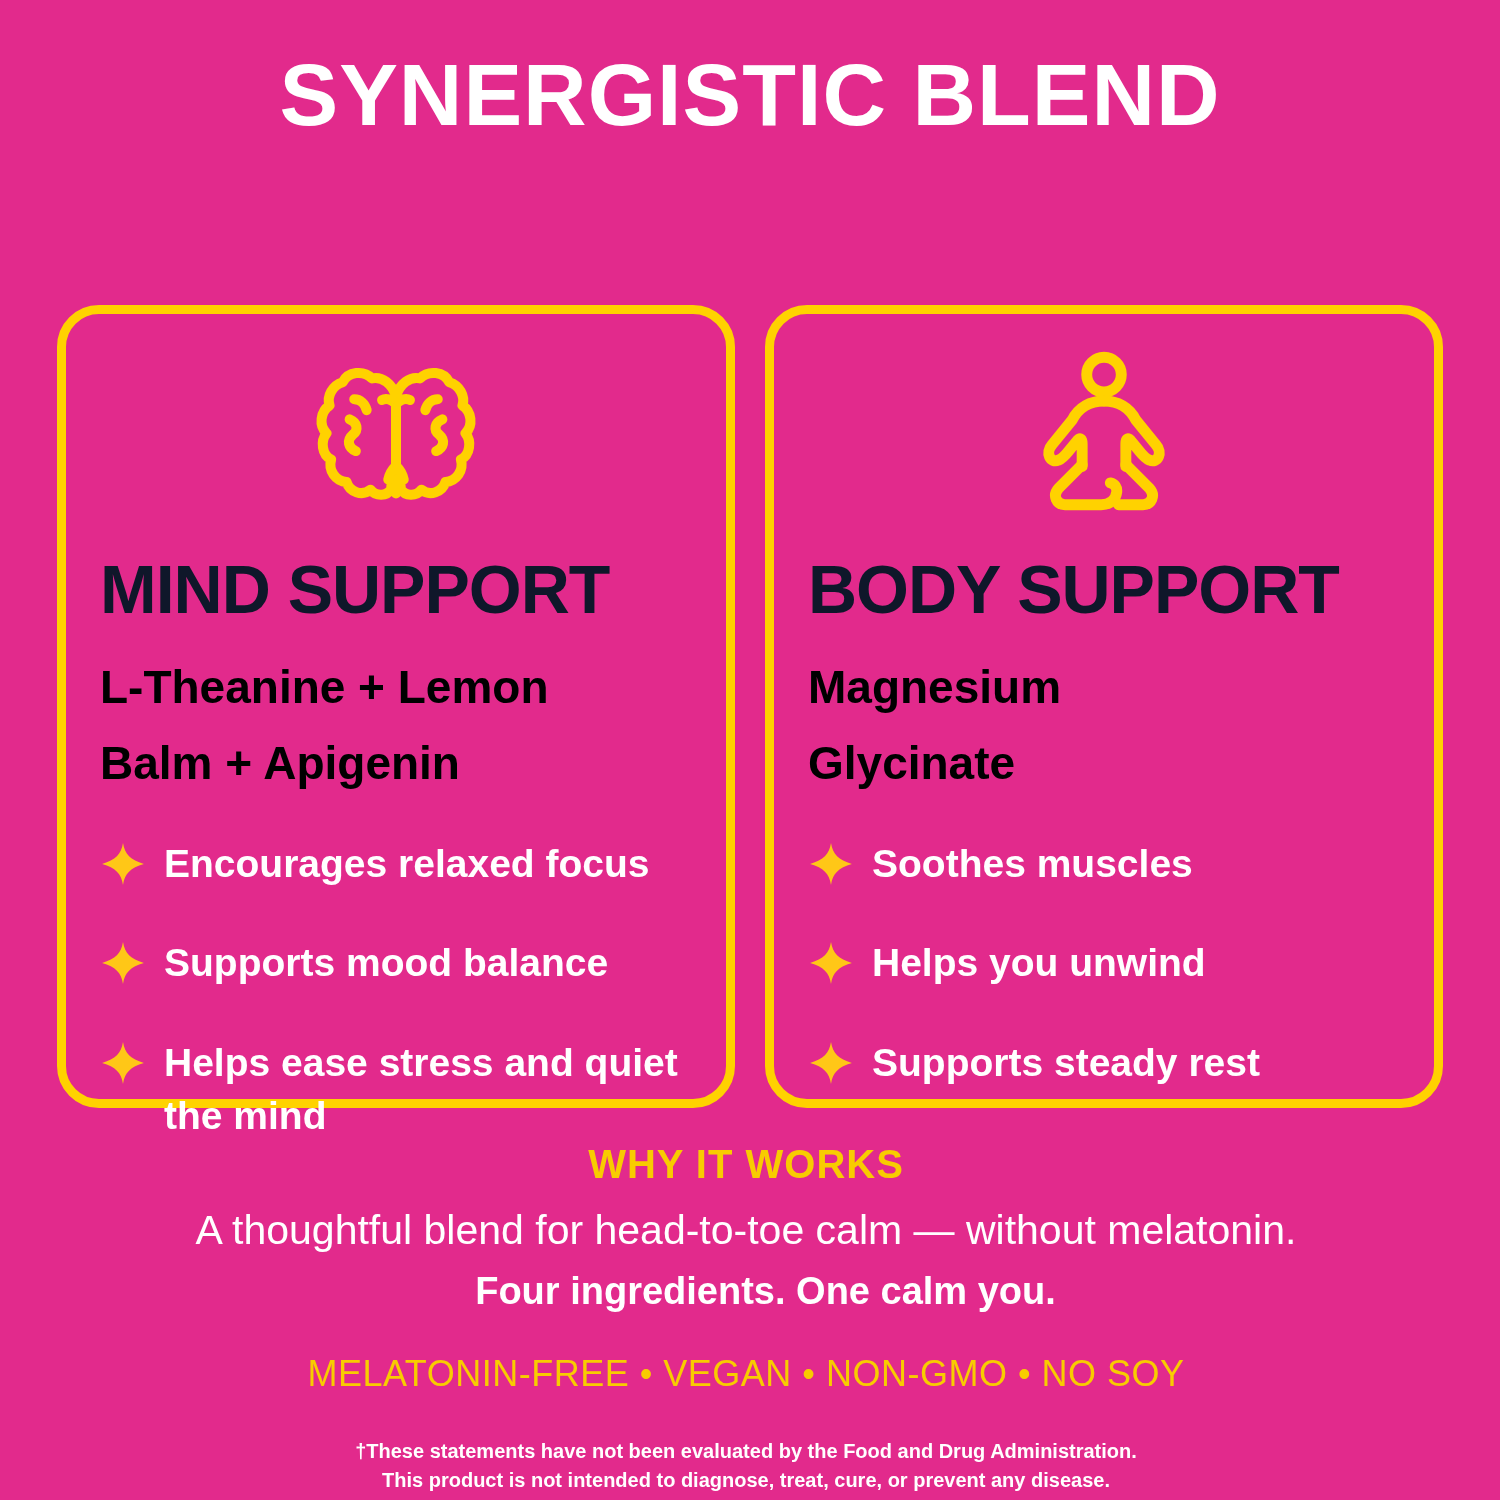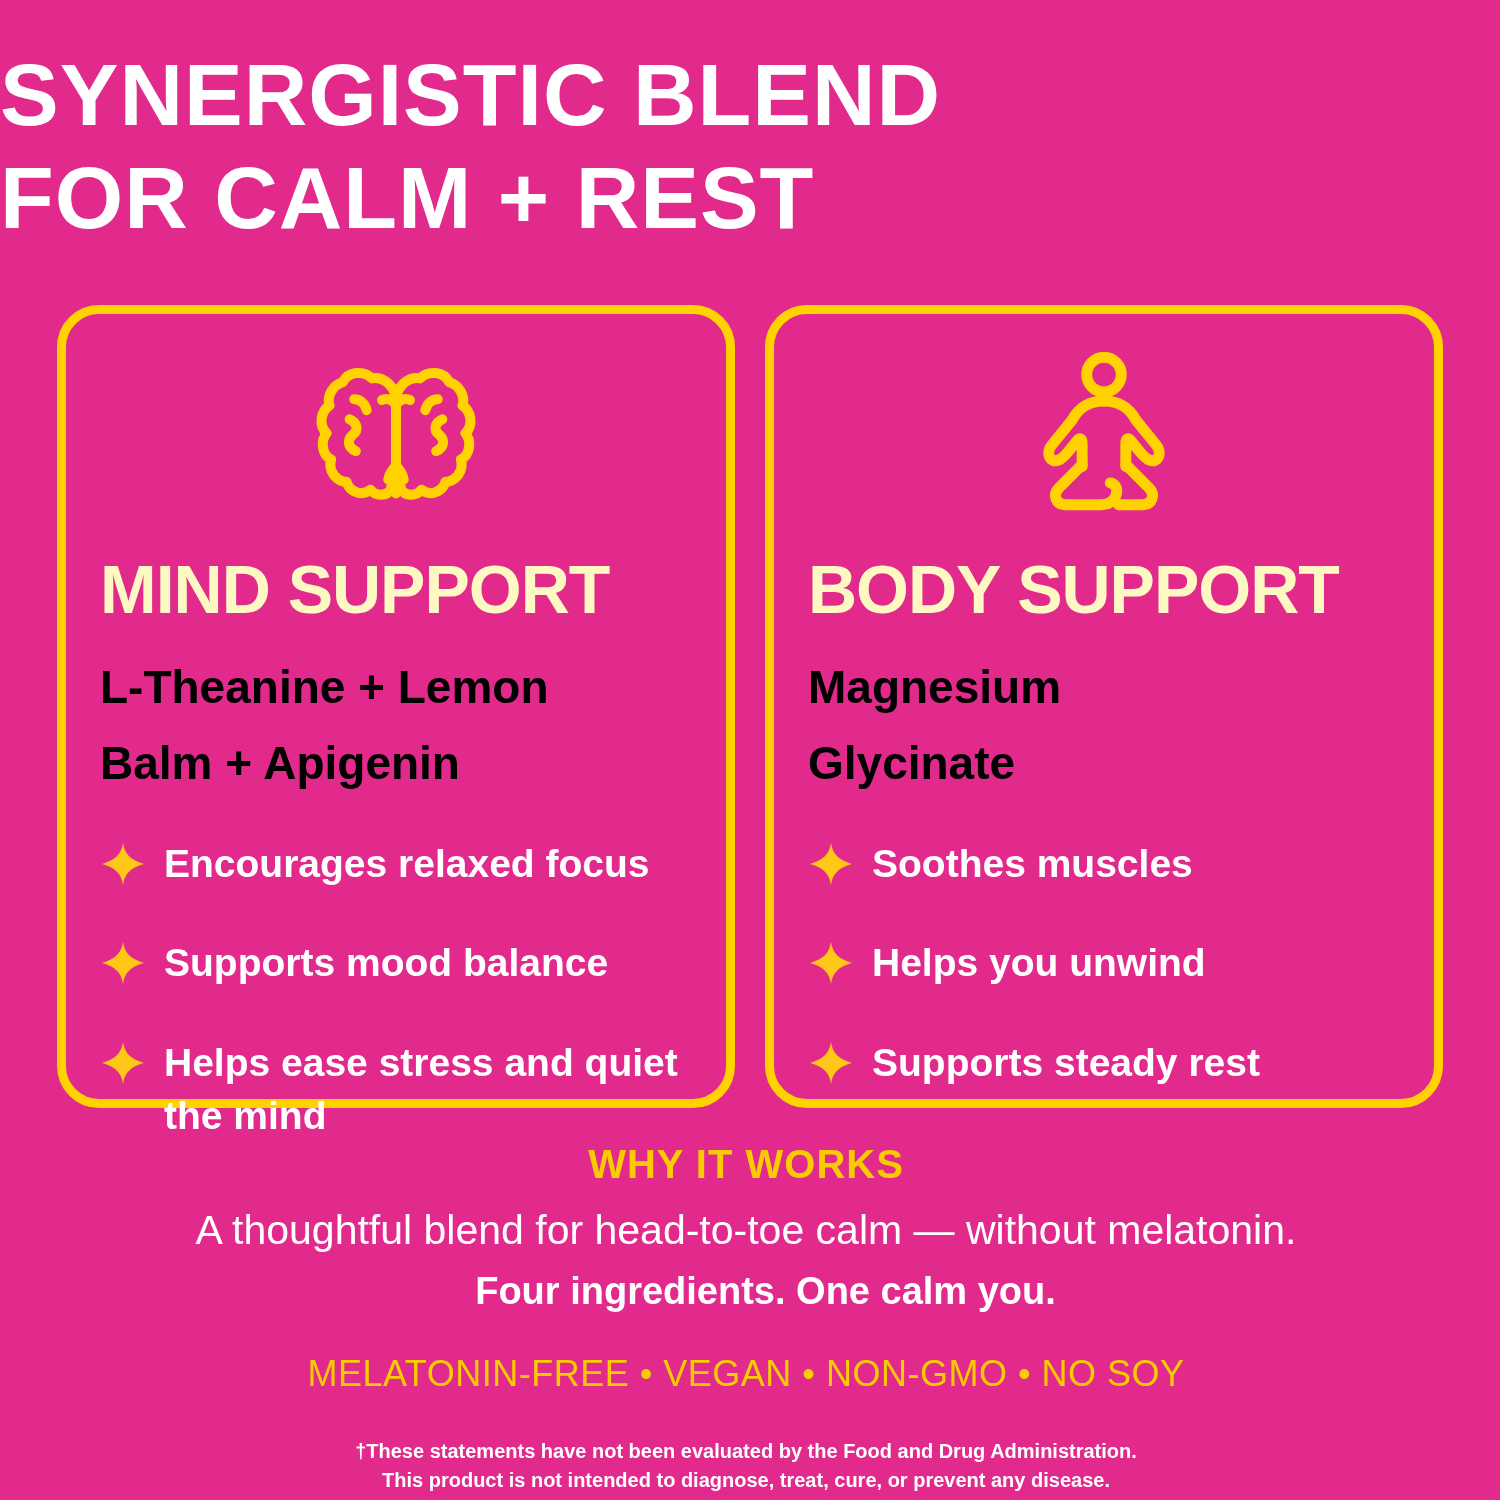--- a/index.html
+++ b/index.html
@@ -1,27 +1,27 @@
 <!DOCTYPE html>
 <html><head>
 <meta charset="utf-8">
 <style>
   html,body{margin:0;padding:0;background:#E22A8C;}
   .poster{
     position:relative;width:1500px;height:1500px;overflow:hidden;
     background:#E22A8C;font-family:"Liberation Sans",sans-serif;
   }
-  .title{position:absolute;top:44px;left:0;right:0;margin:0;
+  .title{position:absolute;top:44px;left:0;right:0;margin:0;text-align:center;
     color:#FFFFFF;font-size:88px;line-height:1.17;font-weight:bold;letter-spacing:1px;}
   .title span{display:block;}
   .cards{position:absolute;top:305px;left:57px;right:57px;height:803px;display:flex;gap:30px;}
   .card{flex:1;border:9px solid #FFD200;border-radius:42px;padding:26px 34px 0;box-sizing:border-box;}
   .icon-wrap{height:202px;display:flex;justify-content:center;align-items:center;}
   .icon-wrap svg{display:block;}
-  .card-heading{margin:8px 0 0;color:#fef9c3;font-size:68px;letter-spacing:-1px;font-weight:bold;}
+  .card-heading{margin:8px 0 0;color:#0f172a;font-size:68px;letter-spacing:-1px;font-weight:bold;}
   .card-sub{margin:22px 0 0;color:#000000;font-size:46px;font-weight:bold;line-height:1.65;}
   .card-sub span{display:block;}
   .bullets{list-style:none;margin:36px 0 0;padding:0;display:flex;flex-direction:column;gap:37px;}
   .bullet{display:flex;align-items:flex-start;gap:18px;color:#FFFFFF;font-size:39px;font-weight:bold;line-height:1.35;}
   .bullet .sparkle{flex:0 0 46px;}
   .bullet .sparkle svg{width:46px;height:46px;margin-top:3px;}
   .bullet-text{max-width:520px;}
   .footer{position:absolute;top:1142px;left:0;right:8px;text-align:center;}
   .why{margin:0;color:#F8CC00;font-size:40px;font-weight:bold;letter-spacing:1px;}
   .blend{margin:20px 0 0;color:#FFFFFF;font-size:41px;font-weight:normal;}
@@ -30,21 +30,20 @@
   .disclaimer{margin:42px 0 0;color:#FFFFFF;font-size:20px;font-weight:bold;line-height:1.45;}
   .disclaimer span{display:block;}
 </style>
 </head>
 <body>
 
 <div class="poster">
 
   <h1 class="title">
     <span>SYNERGISTIC BLEND</span>
-    <span>FOR CALM + REST</span>
   </h1>
 
   <div class="cards">
 
     <section class="card">
       <div class="icon-wrap">
         <svg width="170" height="196" viewBox="0 0 220 200" fill="none" stroke="#FFD200" stroke-width="13" stroke-linecap="round" stroke-linejoin="round">
           <path d="M110 42 C 105 26, 92 16, 79 19 C 68 8, 48 10, 41 24 C 28 28, 20 42, 24 54 C 12 62, 10 80, 20 90 C 12 100, 14 118, 26 124 C 22 138, 32 152, 46 153 C 50 166, 66 172, 77 163 C 84 172, 98 172, 104 162 L 104 158"></path>
           <path d="M110 42 C 115 26, 128 16, 141 19 C 152 8, 172 10, 179 24 C 192 28, 200 42, 196 54 C 208 62, 210 80, 200 90 C 208 100, 206 118, 194 124 C 198 138, 188 152, 174 153 C 170 166, 154 172, 143 163 C 136 172, 122 172, 116 162 L 116 158"></path>
           <path d="M110 40 L110 168"></path>

